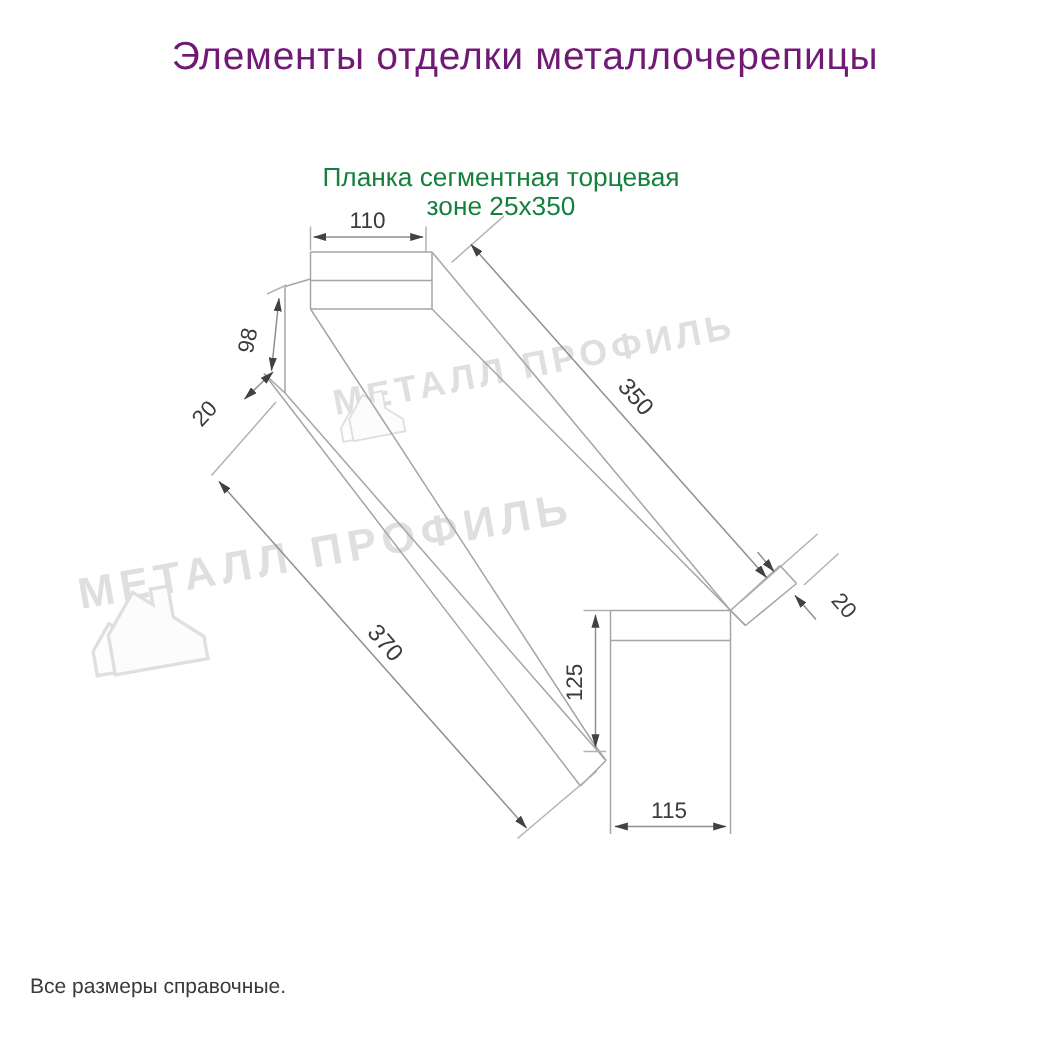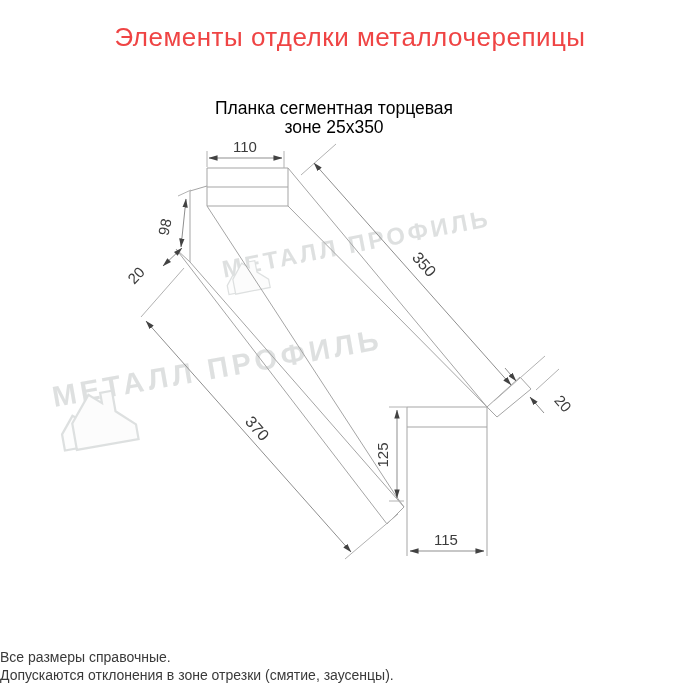--- a/index.html
+++ b/index.html
@@ -1,22 +1,22 @@
 <!DOCTYPE html>
 <html><head>
 <meta charset="utf-8">
 <style>
   html,body{margin:0;padding:0;background:#ffffff;}
   #page{position:relative;width:700px;height:700px;background:#ffffff;overflow:hidden;
         font-family:"Liberation Sans",sans-serif;}
   .title{position:absolute;left:0;top:22px;width:700px;text-align:center;
-         font-size:26px;color:#ef4444;letter-spacing:.5px;}
-  .subtitle{position:absolute;left:0;top:99px;width:668px;text-align:center;
-            font-size:17.5px;line-height:19px;color:#000000;}
-  .footer{position:absolute;left:0;top:648px;font-size:14px;line-height:18px;color:#3a3a3a;}
+         font-size:26px;color:#701a75;letter-spacing:.5px;}
+  .subtitle{position:absolute;left:0;top:109px;width:668px;text-align:center;
+            font-size:17.5px;line-height:19px;color:#15803d;}
+  .footer{position:absolute;left:20px;top:648px;font-size:14px;line-height:18px;color:#3a3a3a;}
   .wm{position:absolute;display:flex;align-items:center;gap:10px;opacity:.6;pointer-events:none;}
   .wm-text{font-weight:bold;color:#c9cdcd;letter-spacing:3px;white-space:nowrap;}
   #wm1{left:220px;top:230px;transform:rotate(-11deg);}
   #wm1 .wm-text{font-size:24px;}
   #wm2{left:50px;top:352px;transform:rotate(-10deg);}
   #wm2 .wm-text{font-size:29px;letter-spacing:4px;}
   svg{position:absolute;left:0;top:0;}
   .ol{stroke:#a5a5a5;stroke-width:1;fill:none;}
   .ext{stroke:#b2b2b2;stroke-width:1;fill:none;}
   .dim{stroke:#8f8f8f;stroke-width:1;fill:none;}
@@ -120,16 +120,15 @@
   </svg>
 
   <div class="title">Элементы отделки металлочерепицы</div>
   <div class="subtitle">
     <div>Планка сегментная торцевая</div>
     <div>зоне 25х350</div>
   </div>
 
   <div class="footer">
     <div>Все размеры справочные.</div>
-    <div>Допускаются отклонения в зоне отрезки (смятие, заусенцы).</div>
   </div>
 
 </div>
 
 </body></html>

